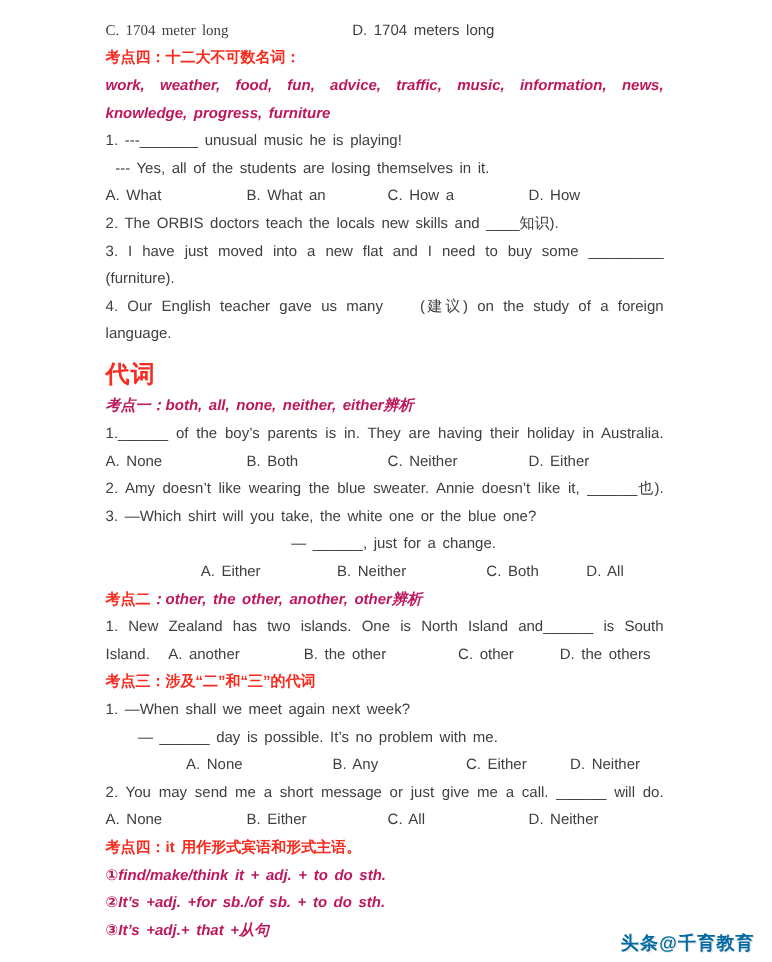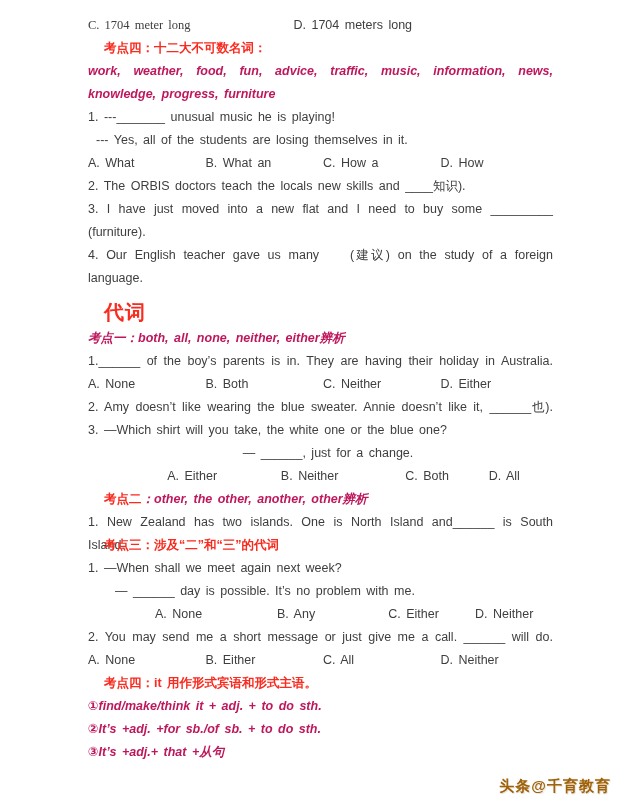--- a/index.html
+++ b/index.html
@@ -12,31 +12,31 @@
     width:643px;
     padding:14px 90px 0 88px;
     font-size:12.5px;
     line-height:23px;
     color:#3e3e3e;
     word-spacing:2px;
   }
   .ln{height:23px;white-space:nowrap;}
   .j{white-space:normal;text-align:justify;text-align-last:justify;}
   .b{font-weight:bold;color:#be185d;font-style:italic;}
-  .red{color:#f92a1e;font-weight:bold;margin-left:16px;}
+  .red{color:#f92a1e;font-weight:bold;}
   .title{font-size:20px;line-height:30px;height:30px;margin-top:7px;letter-spacing:1px;}
   .in1{padding-left:8px;}
   .in2{padding-left:15px;text-align:center;}
   .in3{padding-left:27px;}
   .opts span{display:inline-block;width:112px;}
   .opts span:last-child{width:auto;}
   .cd span:first-child{display:inline-block;width:200px;font-family:Liberation Serif, serif;}
   .watermark{
-    position:absolute;right:32px;bottom:6px;
-    font-size:15px;font-weight:bold;color:#a16207;letter-spacing:1px;
+    position:absolute;right:14px;bottom:6px;
+    font-size:15px;font-weight:bold;color:#0369a1;letter-spacing:1px;
     text-shadow:1px 1px 0 #e6e6e6, -1px -1px 0 #fbfbfb;
   }
 </style>
 </head>
 <body>
 
 <div class="doc">
 
   <div class="ln cd">
     <span>C. 1704 meter long</span>
@@ -77,20 +77,26 @@
   <div class="ln in2">— ______, just for a change.</div>
   <div class="ln opts in2">
     <span>A. Either</span>
     <span>B. Neither</span>
     <span>C. Both</span>
     <span>D. All</span>
   </div>
 
   <div class="ln"><span class="red">考点二</span><span class="b">：other, the other, another, other辨析</span></div>
   <div class="ln j">1. New Zealand has two islands. One is North Island and______ is South Island.</div>
+  <div class="ln opts in2">
+    <span>A. another</span>
+    <span>B. the other</span>
+    <span>C. other</span>
+    <span>D. the others</span>
+  </div>
 
   <div class="ln red">考点三：涉及“二”和“三”的代词</div>
   <div class="ln">1. —When shall we meet again next week?</div>
   <div class="ln in3">— ______ day is possible. It’s no problem with me.</div>
   <div class="ln opts in2">
     <span>A. None</span>
     <span>B. Any</span>
     <span>C. Either</span>
     <span>D. Neither</span>
   </div>

